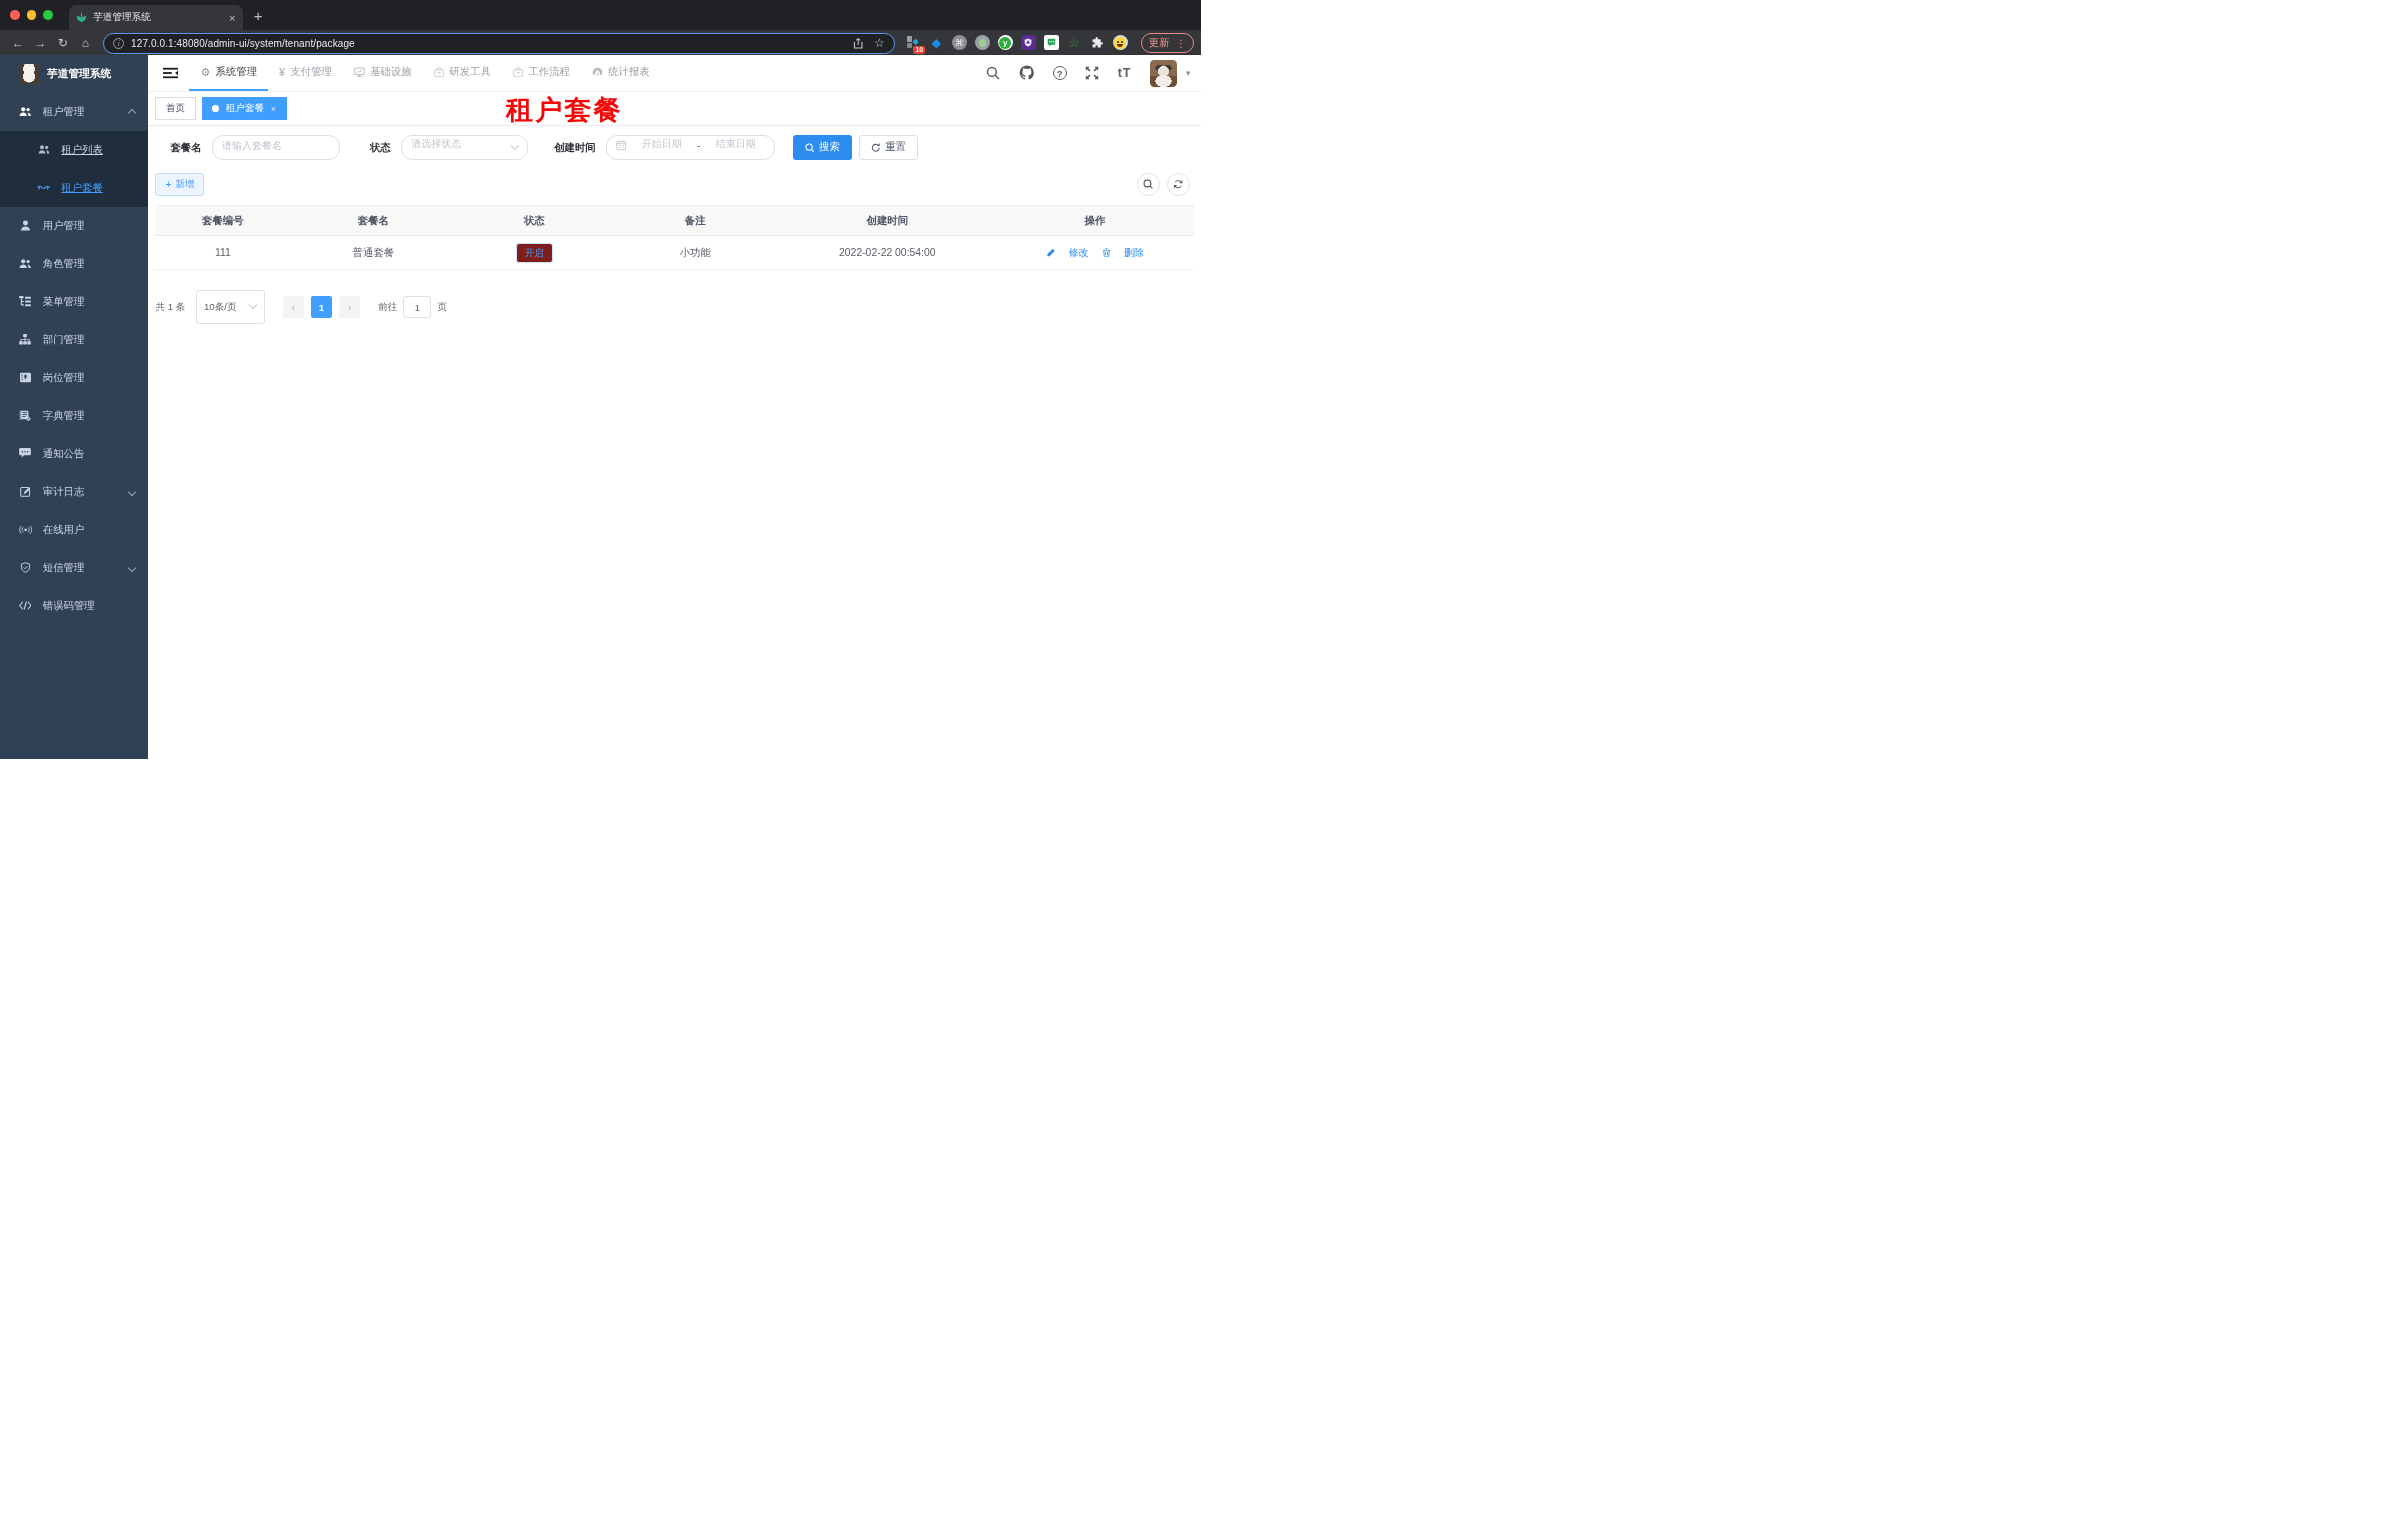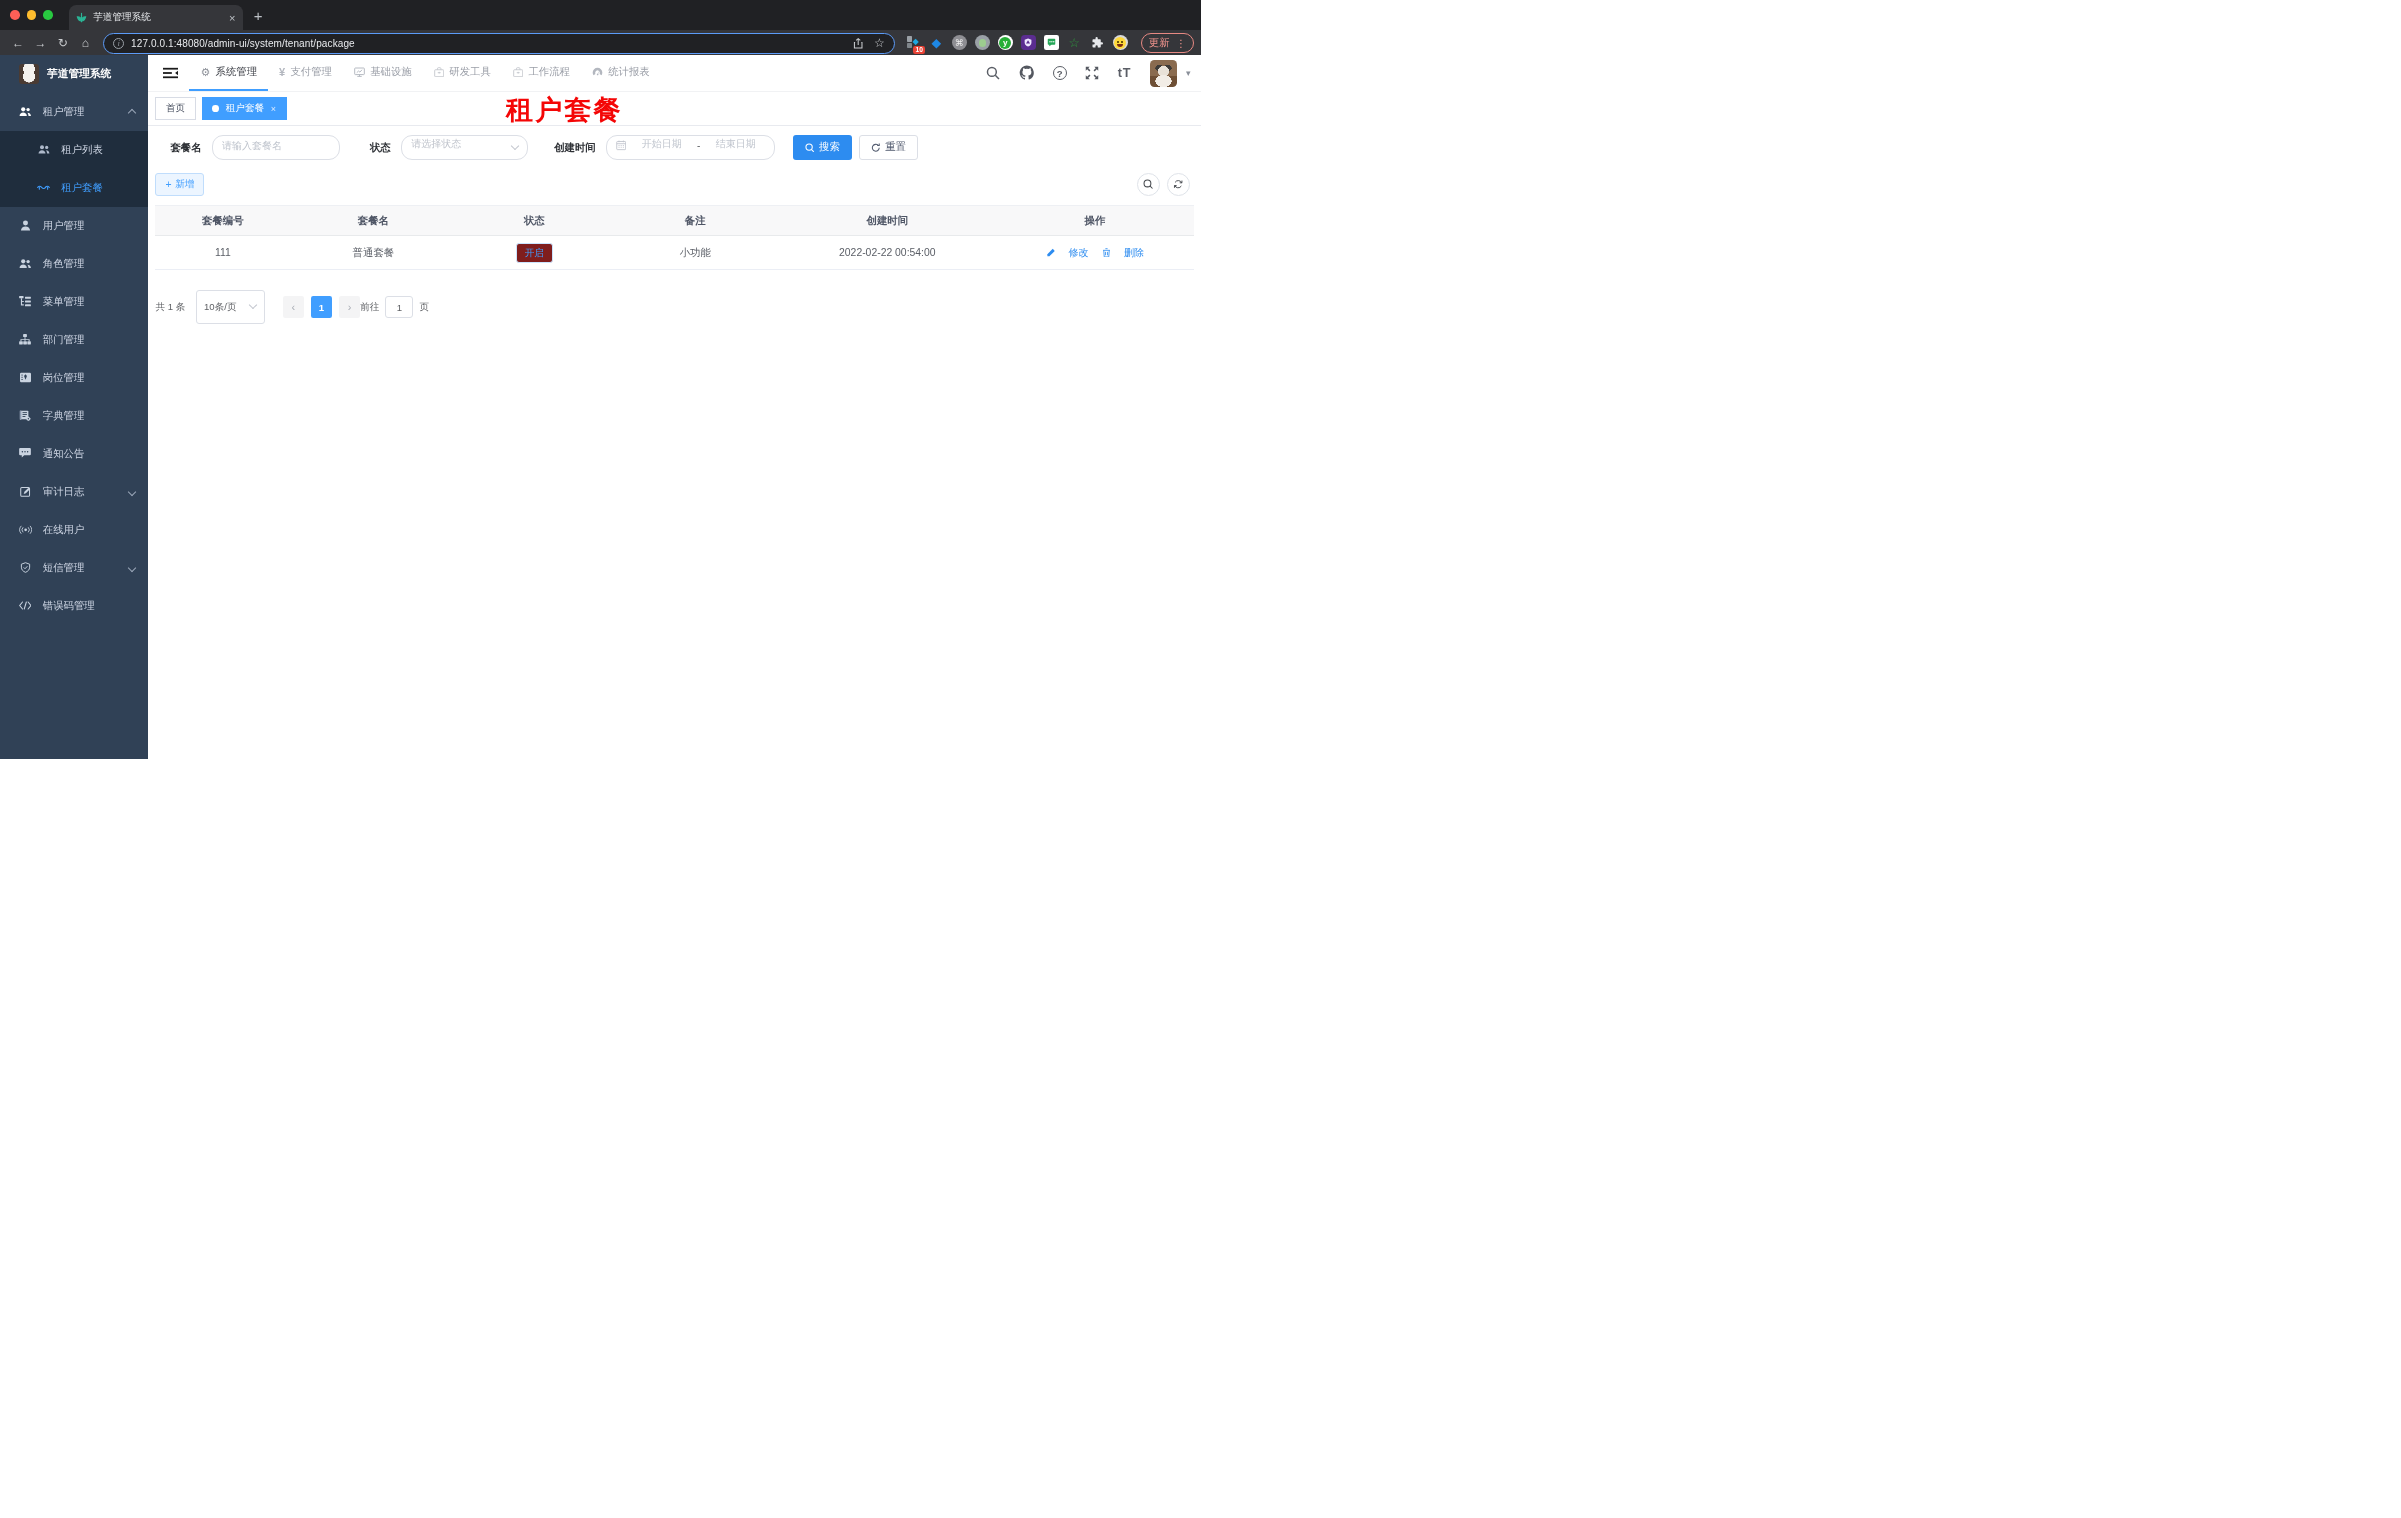--- a/index.html
+++ b/index.html
@@ -56,21 +56,21 @@
                 #4a3b33; }
   .logo .lt { color:#fff; font-weight:bold; font-size:10.7px; white-space:nowrap; }
   .menu { padding-top:0.7px; font-size:10.4px; }
   .mi { height:38px; display:flex; align-items:center; padding:0 13.3px 0 18.5px; gap:11px; cursor:default; }
   .mi .ic { width:13.3px; flex:none; display:flex; justify-content:center; color:#c9d3e0; }
   .mi .lbl { flex:1; white-space:nowrap; }
   .chev { width:6px; height:6px; border-right:1.2px solid #9aa7b9; border-bottom:1.2px solid #9aa7b9; flex:none; }
   .chev.up { transform:rotate(-135deg) translate(-0.7px,-0.7px); }
   .chev.down { transform:rotate(45deg); }
   .submenu { background:#1f2d3d; }
-  .submenu .mi { height:38px; padding-left:37px; }
+  .submenu .mi { height:38px; padding-left:37px;text-decoration:underline; }
   .mi.active { color:#409eff; }
   .mi.active .ic { color:#409eff; }
 
   .main { flex:1; display:flex; flex-direction:column; background:#fff; min-width:0; }
   .app-header { height:37px; display:flex; align-items:center; padding:0 10.4px; border-bottom:0.7px solid #f1f2f4; }
   .collapse { width:16.3px; color:#1b1b1b; margin:0 7.4px 0 4.4px; display:flex; }
   .tnav { display:flex; height:100%; align-items:stretch; margin-left:3px; }
   .tn { display:flex; align-items:center; gap:5.2px; padding:0 11px; color:#9b9fa8; font-size:10.4px; border-bottom:2.2px solid transparent; }
   .tn .tic { display:flex; color:#b3b7bf; font-size:11px; }
   .tn.active { color:#44474e; }
@@ -123,21 +123,21 @@
   .grid th { background:#f8f8f9; color:#4e5565; font-weight:bold; height:30px; border-top:0.7px solid #eef0f4; border-bottom:0.7px solid #e8eaec; text-align:center; }
   .grid td { height:34px; text-align:center; color:#5a5e66; border-bottom:0.7px solid #ebeef5; }
   .tag-open { display:inline-block; background:#7f1d1d; border:0.7px solid #c9e4ff; color:#409eff; font-size:9.6px; padding:4.4px 8.1px; border-radius:3px; line-height:1; }
   .oplink { color:#2d8cf0; font-size:10px; display:inline-flex; align-items:center; gap:13px; margin:0 5.2px; }
 
   .pager { display:flex; align-items:center; margin-top:20px; gap:0; font-size:9.6px; color:#606266; padding-right:3px; }
   .ptotal { margin-right:10.4px; }
   .psize { width:69px; height:34px; border:0.7px solid #dcdfe6; border-radius:3px; display:flex; align-items:center; justify-content:space-between; padding:0 7.4px; color:#606266; margin-right:18px; }
   .pbtn { width:21.4px; height:22px; background:#f4f4f5; border-radius:2.2px; color:#a9adb5; display:flex; align-items:center; justify-content:center; font-size:11px; margin-left:6.7px; }
   .pbtn.pg-active { background:#409eff; color:#fff; font-weight:bold; font-size:9.6px; }
-  .pgoto { display:flex; align-items:center; gap:6px; }
+  .pgoto { margin-left:18px; display:flex; align-items:center; gap:6px; }
   .pgoto input { width:28px; height:21.4px; border:0.7px solid #dcdfe6; border-radius:3px; text-align:center; font-size:9.6px; color:#606266; outline:none; font-family:inherit; }
 </style>
 </head>
 <body>
 
 <div class="chrome">
   <div class="tabstrip">
     <div class="lights">
       <span class="light red"></span>
       <span class="light yellow"></span>

